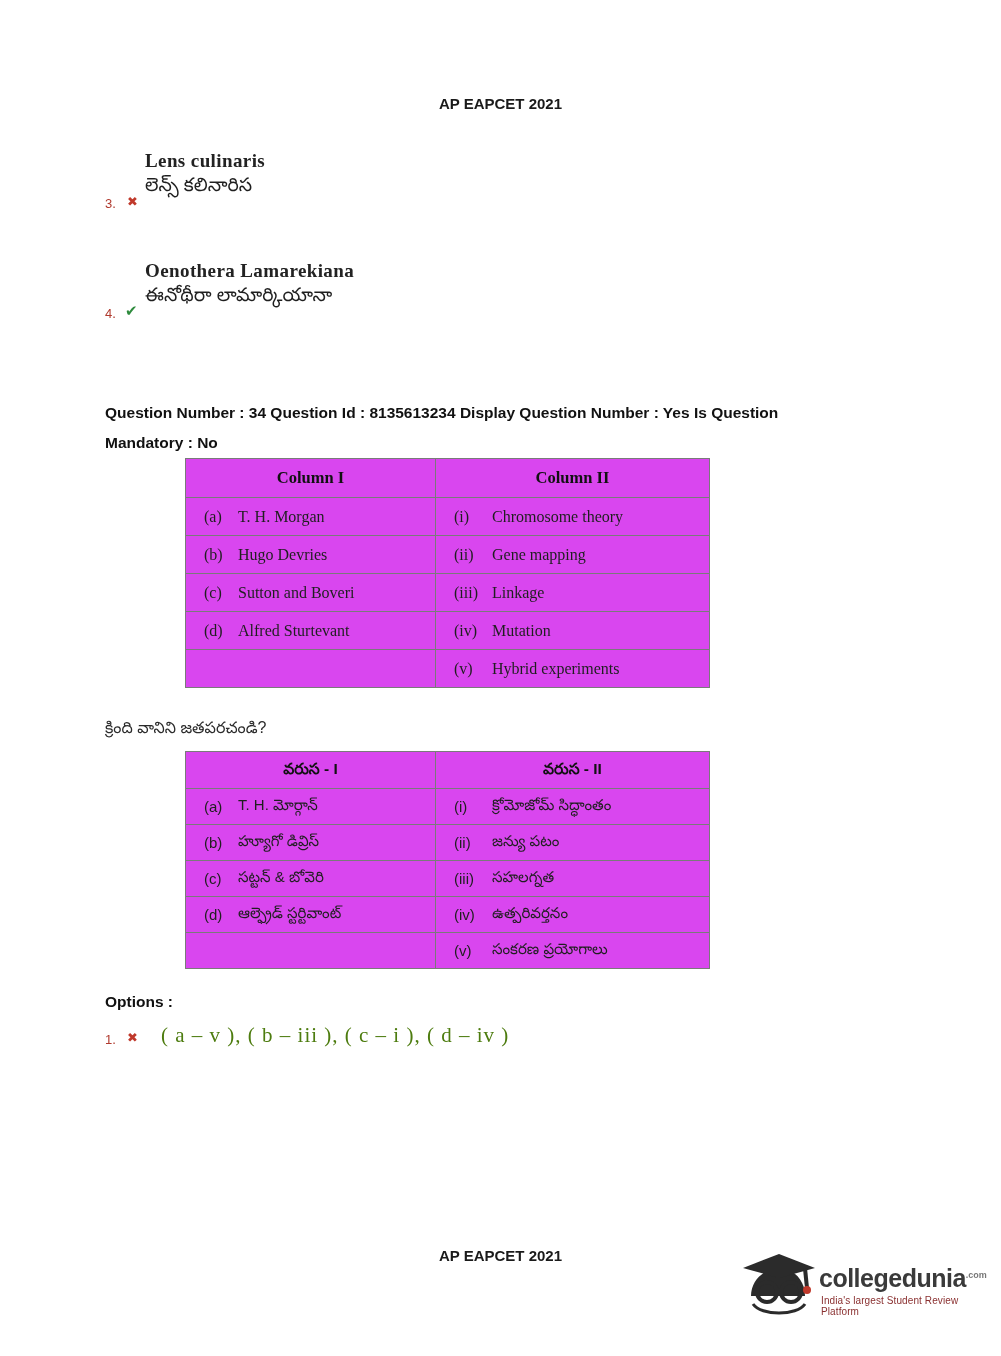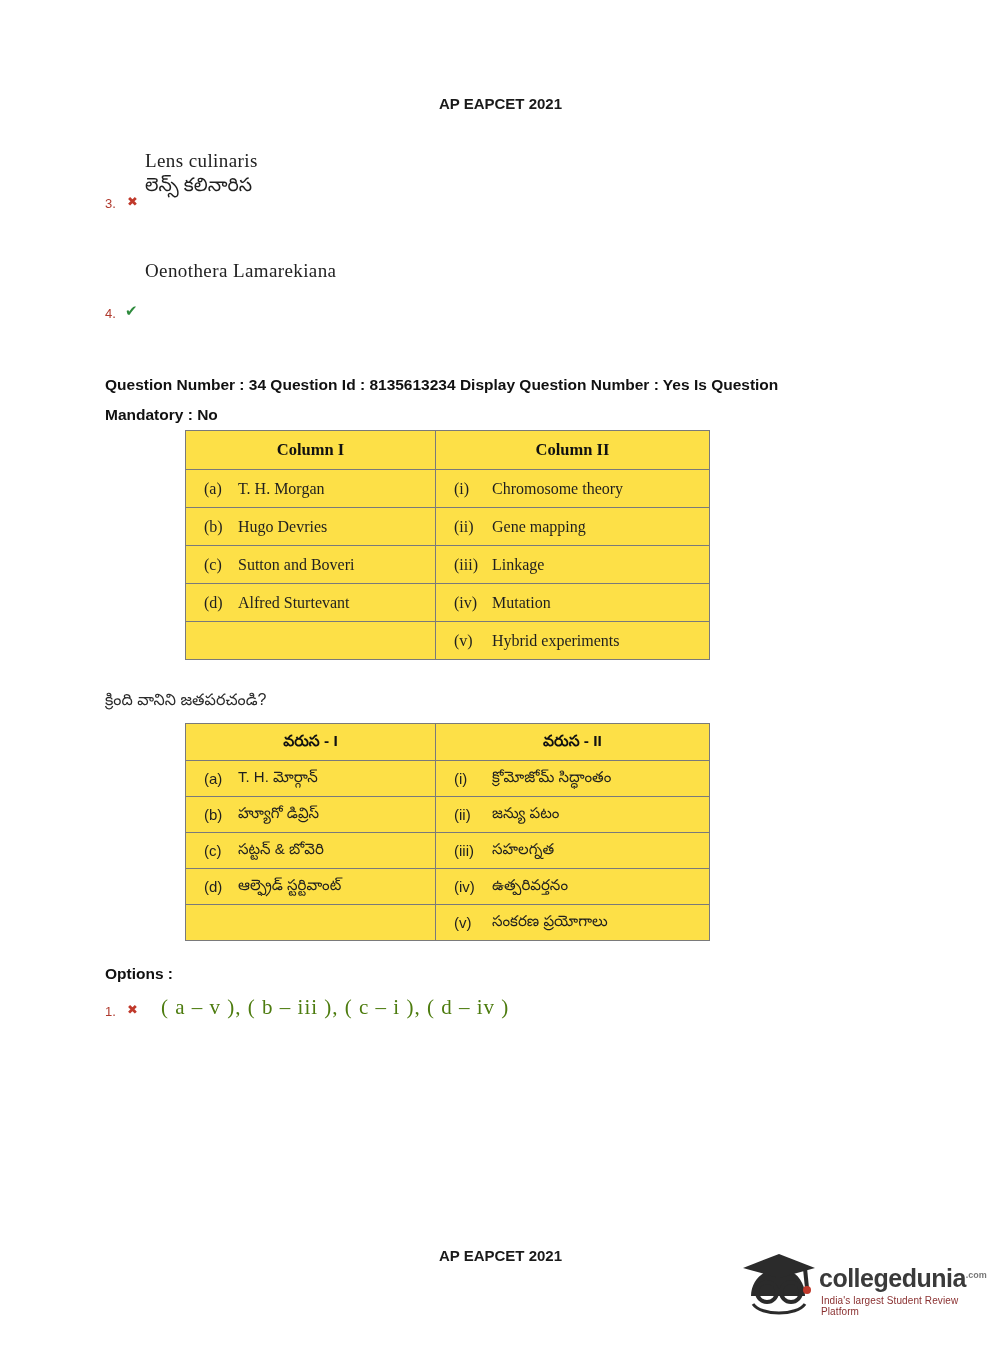--- a/index.html
+++ b/index.html
@@ -40,20 +40,21 @@
   }
 
   
   .optblock { position: relative; margin-bottom: 4px; }
   .opt-latin {
     font-family: "Liberation Serif", serif;
     font-size: 19px;
     letter-spacing: 0.4px;
     color: #222;
     margin-left: 40px;
+    font-weight: bold;
   }
   .opt-telugu {
     font-family: "Liberation Sans", sans-serif;
     font-size: 19px;
     color: #1f1f1f;
     margin-left: 40px;
     margin-top: 2px;
   }
   .opt-num {
     position: absolute;
@@ -97,21 +98,21 @@
     font-size: 16px;
     color: #2b2b2b;
     margin-top: 31px;
     margin-bottom: 10px;
   }
 
   table.match {
     border-collapse: collapse;
     margin-left: 80px;
     width: 525px;
-    background: #fde047;
+    background: #d946ef;
   }
   table.match th, table.match td {
     border: 1px solid #7a7a7a;
     padding: 0;
     vertical-align: middle;
   }
   table.match th {
     text-align: center;
     font-family: "Liberation Serif", serif;
     font-weight: bold;
@@ -218,20 +219,21 @@
       <div class="opt-latin">Lens culinaris</div>
       <div class="opt-num" style="top:46px;">3.</div>
       <div class="mark-wrong" style="top:44px;">✖</div>
       <div class="opt-telugu">లెన్స్ కలినారిస</div>
     </div>
 
     <div class="optblock">
       <div class="opt-latin">Oenothera Lamarekiana</div>
       <div class="opt-num" style="top:46px;">4.</div>
       <div class="mark-right" style="top:42px;">✔</div>
+      <div class="opt-telugu">ఈనోథీరా లామార్కియానా</div>
     </div>
 
     <div class="qmeta">
       <div>Question Number : 34 Question Id : 8135613234 Display Question Number : Yes Is Question</div>
       <div>Mandatory : No</div>
     </div>
 
 
     <table class="match">
       <tbody>

